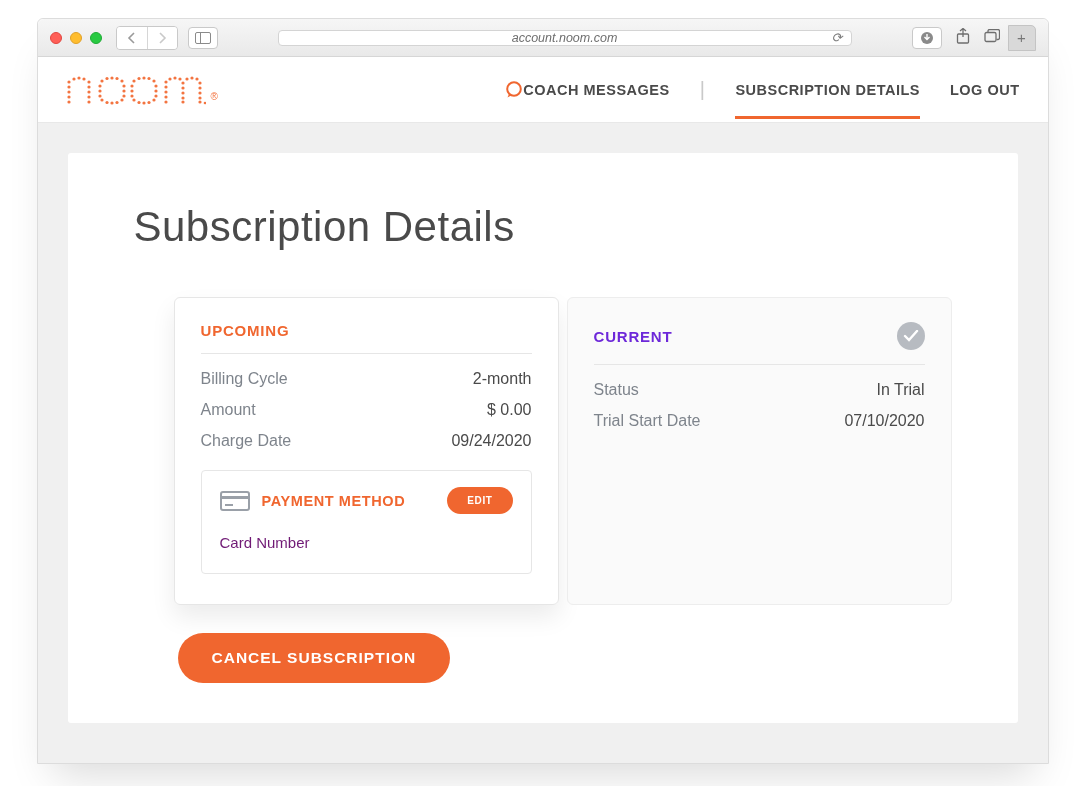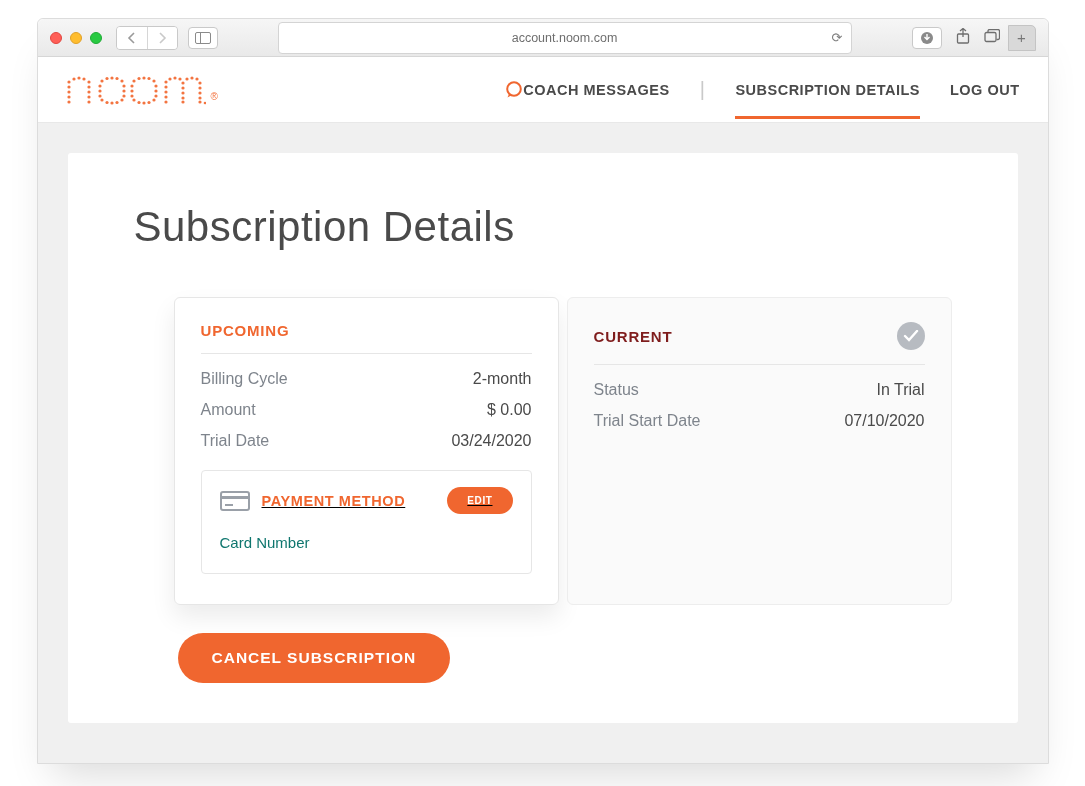--- a/index.html
+++ b/index.html
@@ -12,21 +12,21 @@
 .traffic { display:flex; gap:8px; margin-right:14px; }
 .traffic span { width:12px; height:12px; border-radius:50%; display:block; }
 .dot-red{background:#ff5f57;border:1px solid #e24640;}
 .dot-yel{background:#ffbd2e;border:1px solid #e1a128;}
 .dot-grn{background:#28ca42;border:1px solid #1fab36;}
 .nav-group{display:flex;border:1px solid #c9c9c9;border-radius:4px;overflow:hidden;margin-right:10px;}
 .nav-btn{width:30px;height:22px;display:flex;align-items:center;justify-content:center;background:#fff;color:#9a9a9a;font-size:14px;}
 .nav-btn + .nav-btn{border-left:1px solid #d6d6d6;}
 .sidebar-btn{width:30px;height:22px;border:1px solid #c9c9c9;border-radius:4px;display:flex;align-items:center;justify-content:center;background:#fff;margin-right:60px;}
 .sidebar-btn svg{stroke:#868686;}
-.addr{flex:1;height:32px;background:#fff;border:1px solid #d4d4d4;border-radius:4px;display:flex;align-items:center;justify-content:center;position:relative;font-size:12.5px;color:#6e6e6e;margin-right:60px;}
+.addr{flex:1;height:16px;background:#fff;border:1px solid #d4d4d4;border-radius:4px;display:flex;align-items:center;justify-content:center;position:relative;font-size:12.5px;color:#6e6e6e;margin-right:60px;font-style:italic;}
 .addr .reload{position:absolute;right:8px;color:#7d7d7d;font-size:13px;}
 .right-tools{display:flex;align-items:center;gap:14px;color:#6e6e6e;}
 .tool-box{width:30px;height:22px;border:1px solid #c9c9c9;border-radius:4px;background:#fff;display:flex;align-items:center;justify-content:center;}
 .tabplus{width:28px;height:26px;background:#d9d9d9;border:1px solid #c4c4c4;display:flex;align-items:center;justify-content:center;color:#777;font-size:15px;margin-left:8px;border-radius:0 5px 0 0;}
 
 
 .page-header{height:66px;border-bottom:1px solid #e8e8e8;display:flex;align-items:center;padding:0 28px;}
 .logo{display:flex;align-items:flex-end;gap:2px;}
 .logo svg{display:block;}
 .logo-reg{font-size:10px;color:#f37440;margin-left:3px;margin-bottom:3px;}
@@ -39,29 +39,29 @@
 .canvas{background:#f0f0f0;padding:30px 30px 40px;}
 .main-card{background:#fff;padding:50px 66px 40px;border-radius:3px;}
 h1{font-size:42px;font-weight:300;color:#4a4a4a;letter-spacing:.5px;margin-bottom:46px;}
 .panels{display:flex;gap:8px;padding-left:40px;}
 .panel{flex:1;border:1px solid #e6e6e6;border-radius:6px;padding:24px 26px 30px;}
 .panel.upcoming{box-shadow:0 12px 24px rgba(0,0,0,.08);}
 .panel.current{background:#fafafa;border-color:#ededed;}
 .panel-head{display:flex;align-items:center;justify-content:space-between;border-bottom:1px solid #e6e6e6;padding-bottom:14px;margin-bottom:16px;}
 .panel-title{font-size:15px;font-weight:700;letter-spacing:.8px;}
 .upcoming .panel-title{color:#f0662f;}
-.current .panel-title{color:#7f1d1d;}
+.current .panel-title{color:#6d28d9;}
 .check{width:28px;height:28px;border-radius:50%;background:#b7bbc1;display:flex;align-items:center;justify-content:center;color:#fff;}
 .row{display:flex;justify-content:space-between;font-size:16px;margin:13px 0;color:#4a4a4a;}
 .row .lbl{color:#7e848c;}
 .payment-box{border:1px solid #e6e6e6;border-radius:4px;margin-top:20px;padding:16px 18px 22px;}
-.pm-head{display:flex;align-items:center;gap:12px;text-decoration:underline;}
+.pm-head{display:flex;align-items:center;gap:12px;}
 .pm-label{color:#f0662f;font-weight:700;letter-spacing:.6px;font-size:14.5px;}
 .pm-edit{margin-left:auto;background:#f0662f;color:#fff;border:none;border-radius:18px;padding:8px 20px;font-size:10px;font-weight:700;letter-spacing:.6px;cursor:pointer;}
-.pm-field{margin-top:20px;color:#0f766e;font-size:15px;}
+.pm-field{margin-top:20px;color:#701a75;font-size:15px;}
 .cancel-btn{margin:28px 0 0 44px;background:#f0662f;color:#fff;border:none;border-radius:26px;padding:16px 34px;font-size:15.5px;font-weight:700;letter-spacing:1px;cursor:pointer;}
 
 .card-icon{width:30px;height:20px;border:2px solid #9aa0a8;border-radius:3px;position:relative;}
 .card-icon::before{content:'';position:absolute;top:3px;left:0;right:0;height:3px;background:#9aa0a8;}
 .card-icon::after{content:'';position:absolute;bottom:3px;left:3px;width:8px;height:2px;background:#9aa0a8;}
 </style>
 </head>
 <body>
 
 <div class="browser-window">
@@ -226,22 +226,22 @@
           </div>
           <div class="row">
             <span class="lbl">Billing Cycle</span>
             <span>2-month</span>
           </div>
           <div class="row">
             <span class="lbl">Amount</span>
             <span>$ 0.00</span>
           </div>
           <div class="row">
-            <span class="lbl">Trial Date</span>
-            <span>03/24/2020</span>
+            <span class="lbl">Charge Date</span>
+            <span>09/24/2020</span>
           </div>
           <div class="payment-box">
             <div class="pm-head">
               <span class="card-icon"></span>
               <span class="pm-label">PAYMENT METHOD</span>
               <button class="pm-edit">EDIT</button>
             </div>
             <div class="pm-field">Card Number</div>
           </div>
         </div>

